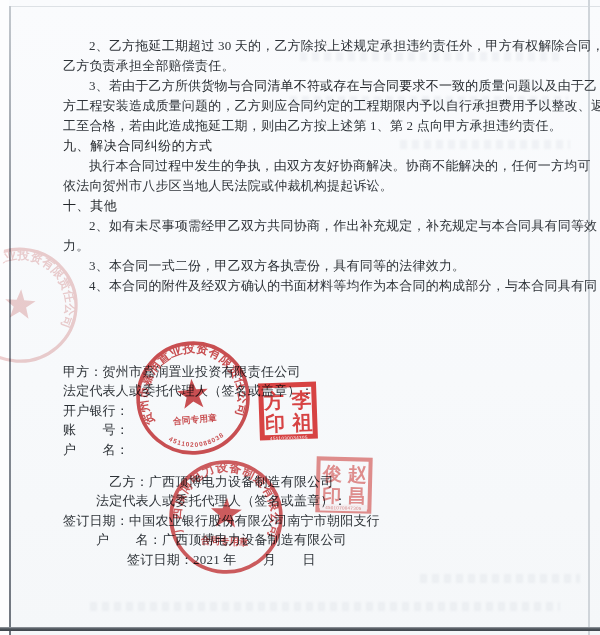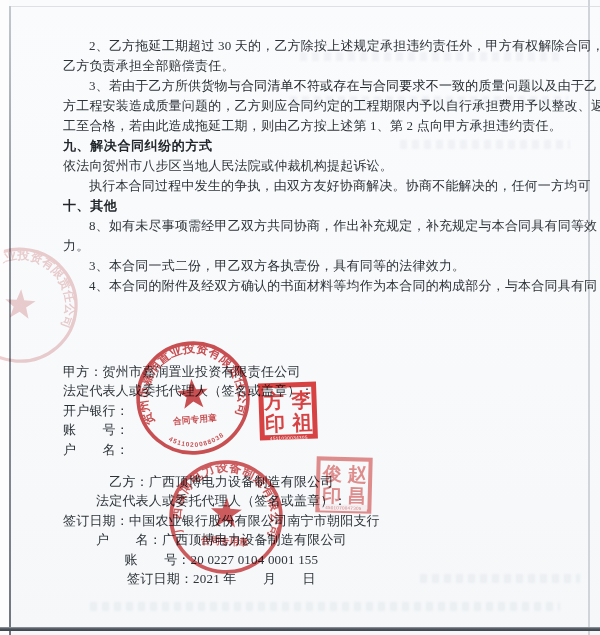--- a/index.html
+++ b/index.html
@@ -21,21 +21,21 @@
     background:linear-gradient(180deg,#9aa0a7,#50565d 45%,#3f454c);}
   .margin-left{position:absolute;left:0;top:0;width:9px;height:635px;background:#fdfdfe;}
 
   
   .body-lines{
     position:absolute;left:63px;top:36px;width:527px;
     font-size:13px;line-height:20px;color:#2e3338;letter-spacing:.2px;
   }
   .bline{white-space:nowrap;height:20px;overflow:visible;}
   .indent{padding-left:26px;}
-  .heading{font-weight:bold;color:#22262a;letter-spacing:.6px;}
+  .heading{font-weight:normal;color:#22262a;letter-spacing:.6px;}
   .b{font-weight:normal;color:#24282c;}
 
   .party{position:absolute;left:63px;font-size:13px;color:#2e3338;letter-spacing:.2px;}
   .party .pline{white-space:nowrap;height:19.4px;line-height:19.4px;}
   .party-a{top:362px;}
   .party-b{top:472px;text-align:center;}
 
   
   .seal{position:absolute;pointer-events:none;mix-blend-mode:multiply;}
   .seal svg text{font-family:"Liberation Sans","DejaVu Sans",sans-serif;}
@@ -66,42 +66,41 @@
   <div class="ghost" style="left:420px;top:574px;width:160px;"></div>
   <div class="ghost" style="left:90px;top:602px;width:470px;"></div>
 
   <div class="body-lines">
       <div class="bline indent"><span>2、乙方拖延工期超过 30 天的，乙方除按上述规定承担违约责任外，甲方有权解除合同，</span></div>
       <div class="bline"><span>乙方负责承担全部赔偿责任。</span></div>
       <div class="bline indent"><span>3、若由于乙方所供货物与</span><span class="b">合同清单不符或存在与合同要求不一致的</span><span>质量问题以及由于乙</span></div>
       <div class="bline"><span>方工程安装造成质量问题的，乙方则应合同约定的工程期限内予以自行承担费用予以整改、返</span></div>
       <div class="bline"><span>工至合格，若由此造成拖延工期，则由乙方按上述第 1、第 2 点向甲方承担违约责任。</span></div>
       <div class="bline heading"><span>九、解决合同纠纷的方式</span></div>
+      <div class="bline indent"><span>执行本合同过程中发生的争执，由双方友好协商解决。协商不能解决的，任何一方均可</span></div>
       <div class="bline"><span>依法向贺州市八步区当地人民法院或仲裁机构提起诉讼。</span></div>
-      <div class="bline indent"><span>执行本合同过程中发生的争执，由双方友好协商解决。协商不能解决的，任何一方均可</span></div>
       <div class="bline heading"><span>十、其他</span></div>
-      <div class="bline indent"><span>8、如有未尽事项需经甲乙双方共同协商，作出补充规定，补充规定与本合同具有同等效</span></div>
+      <div class="bline indent"><span>2、如有未尽事项需经甲乙双方共同协商，作出补充规定，补充规定与本合同具有同等效</span></div>
       <div class="bline"><span>力。</span></div>
       <div class="bline indent"><span>3、本合同一式二份，甲乙双方各执壹份，具有同等的法律效力。</span></div>
       <div class="bline indent"><span>4、本合同的附件及经双方确认的书面材料等均作为本合同的构成部分，与本合同具有同</span></div>
     </div>
 
   <div class="party party-a">
       <div class="pline">甲方：贺州市嘉润置业投资有限责任公司</div>
       <div class="pline">法定代表人或委托代理人（签名或盖章）：</div>
       <div class="pline">开户银行：</div>
       <div class="pline">账　　号：</div>
       <div class="pline">户　　名：</div>
     </div>
   <div class="party party-b">
       <div class="pline">乙方：广西顶博电力设备制造有限公司</div>
       <div class="pline">法定代表人或委托代理人（签名或盖章）：</div>
       <div class="pline">签订日期：中国农业银行股份有限公司南宁市朝阳支行</div>
       <div class="pline">户　　名：广西顶博电力设备制造有限公司</div>
-      <div class="pline">账　　号：20 0227 0104 0001 155</div>
       <div class="pline">签订日期：2021 年　　月　　日</div>
     </div>
 
   <div class="seal seal-round-a">
     <svg viewBox="0 0 120 120" width="122" height="122">
       <defs>
         <path id="arcTopA" d="M 17.7,75.4 A 45,45 0 1 1 102.3,75.4" fill="none"></path>
         <path id="arcBotA" d="M 23.2,90.9 A 48,48 0 0 0 96.8,90.9" fill="none"></path>
       </defs>
       <circle cx="60" cy="60" r="54" fill="none" stroke="#c9393b" stroke-width="3.6"></circle>

